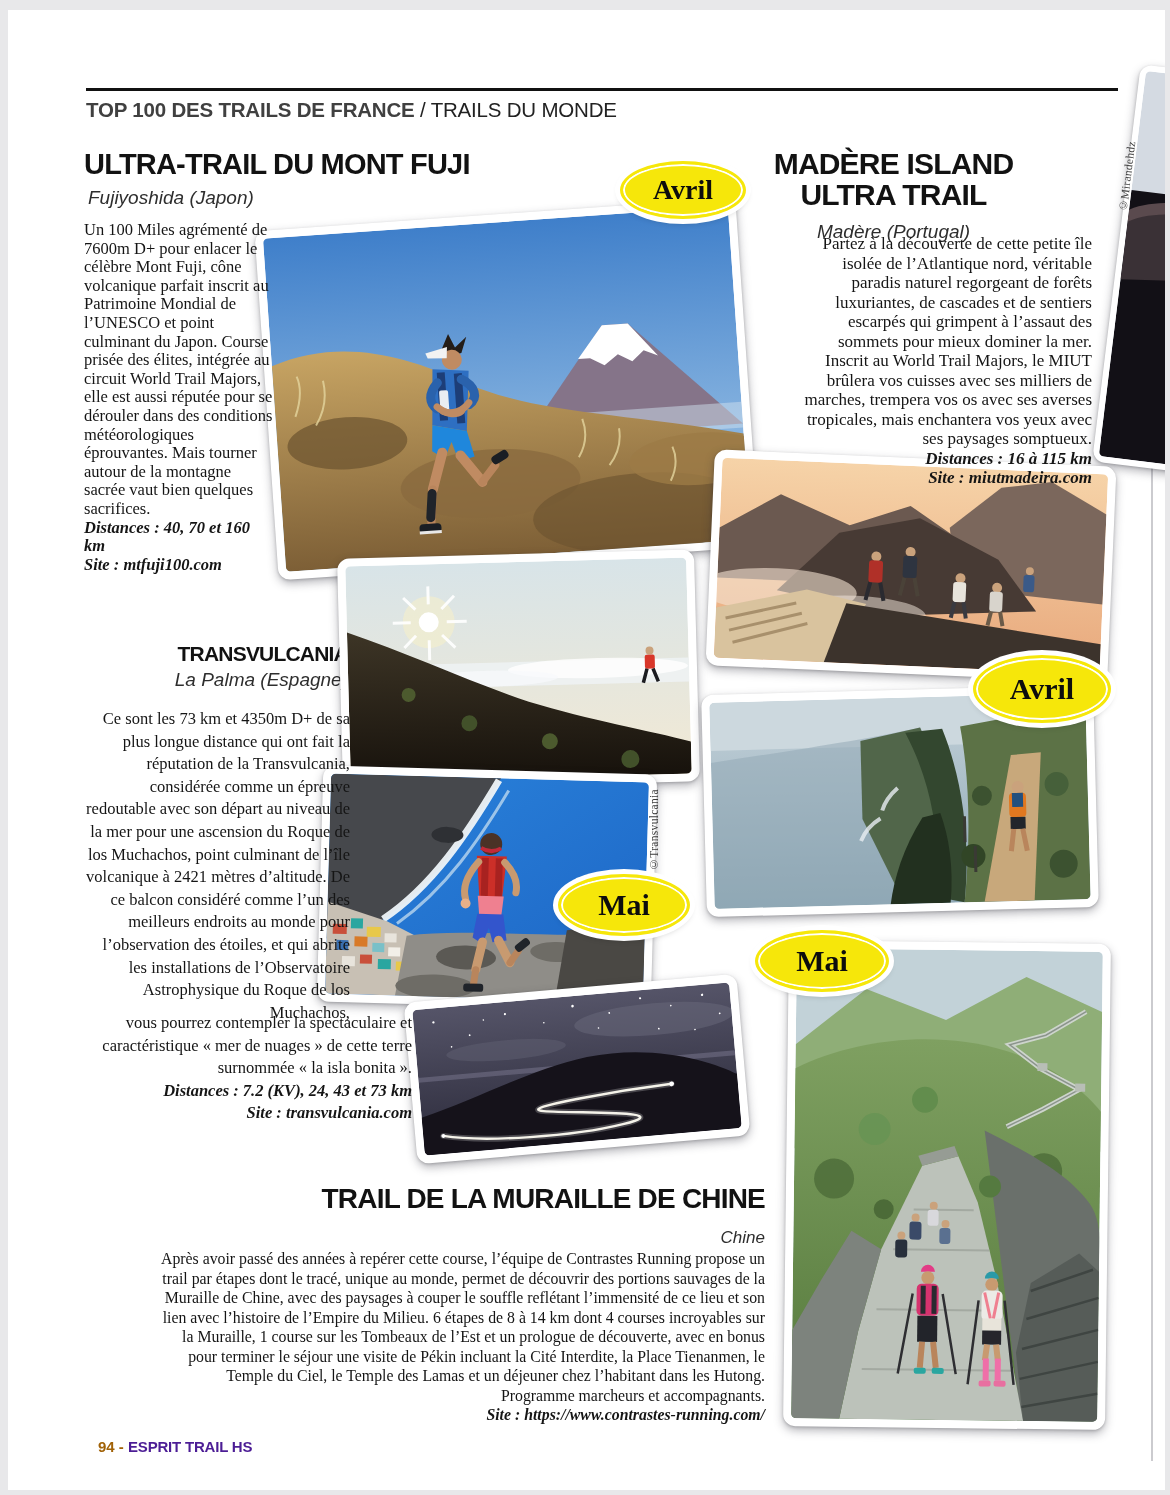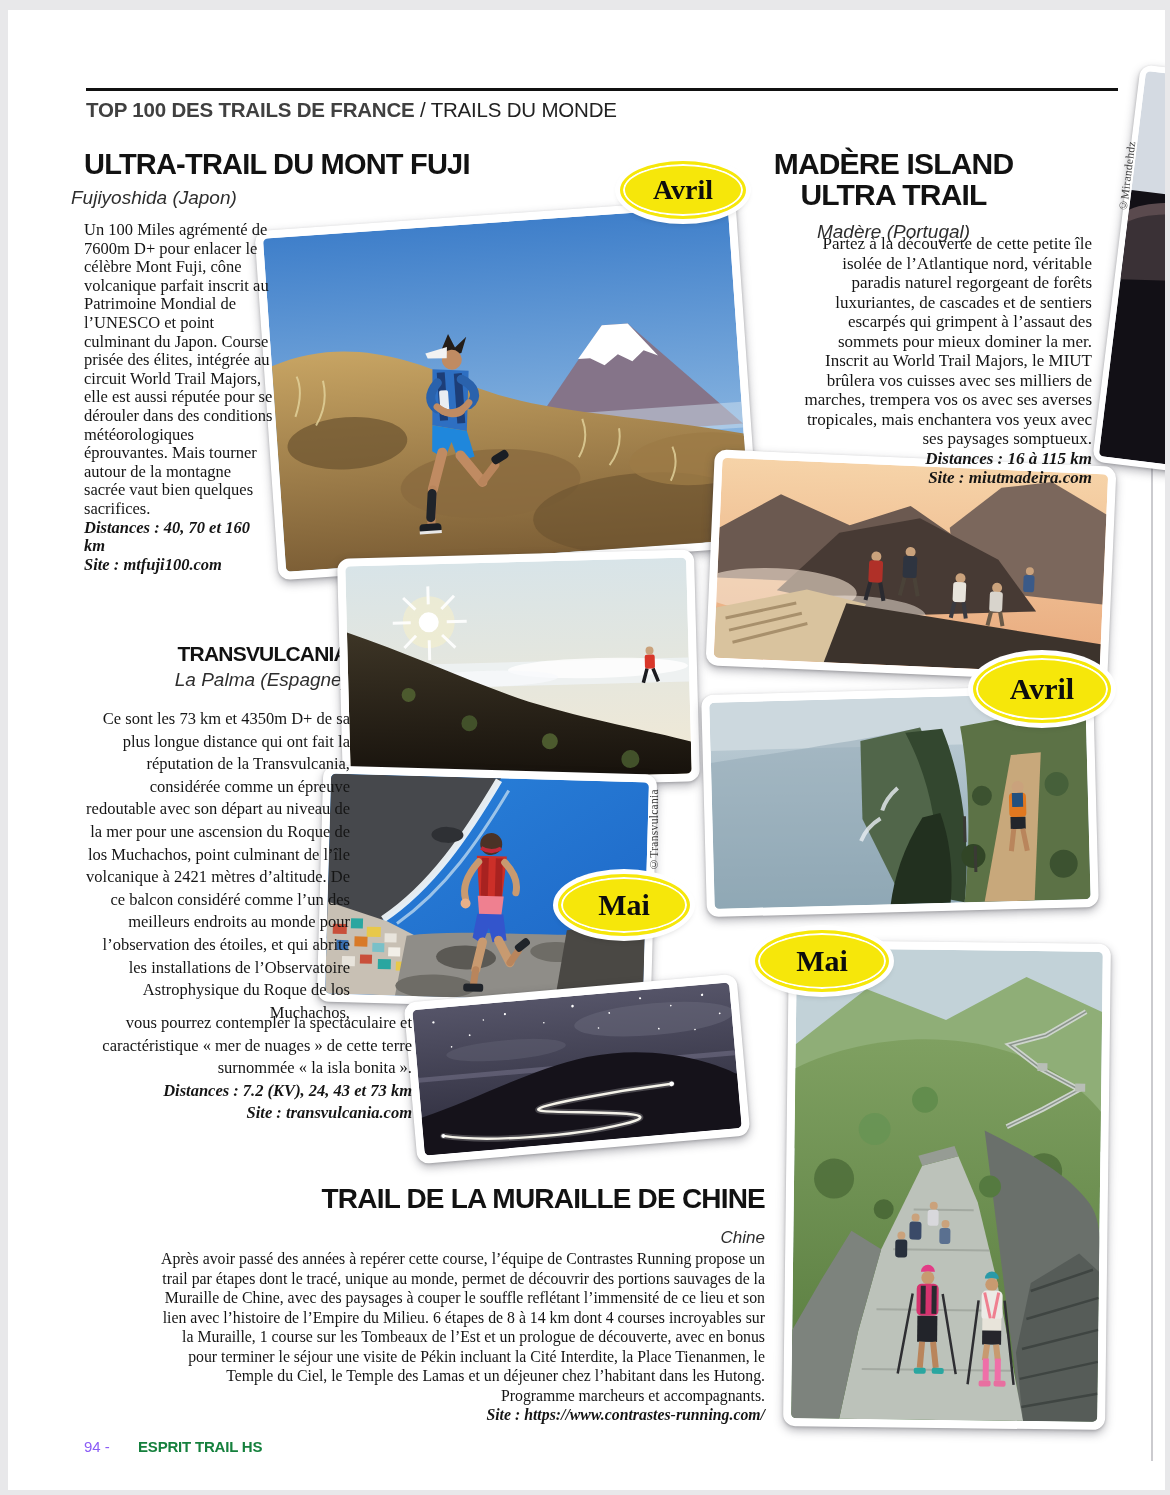--- a/index.html
+++ b/index.html
@@ -18,39 +18,39 @@
   .kicker b{font-weight:bold;color:#404040;}
   .kicker span.lite{font-weight:normal;color:#222;}
 
   .h-title{font-family:"Liberation Sans",sans-serif;font-weight:bold;color:#121212;letter-spacing:-0.8px;line-height:1.02;}
   .h-loc{font-family:"Liberation Sans",sans-serif;font-style:italic;color:#2e2e2e;}
   .serif{font-family:"Liberation Serif",serif;color:#151515;}
   .meta{font-weight:bold;font-style:italic;}
 
   
   .fuji-title{position:absolute;left:84px;top:150px;font-size:29px;}
-  .fuji-loc{position:absolute;left:71px;top:187px;font-size:19px;}
+  .fuji-loc{position:absolute;left:88px;top:187px;font-size:19px;}
   .fuji-body{position:absolute;left:84px;top:221px;width:190px;font-size:16.5px;line-height:18.6px;text-align:left;z-index:5;}
   .madere-head{position:absolute;left:695px;top:149px;width:397px;text-align:center;}
   .madere-title{font-size:30px;}
   .madere-loc{font-size:19px;margin-top:11px;}
   .madere-body{position:absolute;left:792px;top:234px;width:300px;font-size:17px;line-height:19.5px;text-align:right;z-index:5;}
   .tv-head{position:absolute;left:60px;top:643px;width:288px;text-align:right;}
   .tv-title{font-size:21px;}
   .tv-loc{font-size:19px;margin-top:5px;}
   .tv-body1{position:absolute;left:82px;top:708px;width:268px;font-size:16.5px;line-height:22.6px;text-align:right;z-index:5;}
   .tv-body2{position:absolute;left:82px;top:1012px;width:330px;font-size:16.5px;line-height:22.6px;text-align:right;z-index:5;}
   .wall-head{position:absolute;left:200px;top:1185px;width:565px;text-align:right;}
   .wall-title{font-size:28px;}
   .wall-loc{font-size:17px;margin-top:14px;}
   .wall-body{position:absolute;left:153px;top:1249px;width:612px;font-size:15.8px;line-height:19.5px;text-align:right;z-index:5;}
 
   .footer{position:absolute;left:84px;top:1438px;font-size:15px;white-space:nowrap;}
-  .footer .num{font-weight:normal;color:#8b5cf6;}
-  .footer .mag{font-weight:bold;letter-spacing:-0.2px;color:#15803d;margin-left:24px;}
+  .footer .num{font-weight:bold;color:#a16207;margin-left:14px;}
+  .footer .mag{font-weight:bold;letter-spacing:-0.2px;color:#4c1d95;}
 
   
   .card{position:absolute;background:#fff;padding:8px;border-radius:12px;
         box-shadow:0 4px 10px rgba(40,40,55,.35),0 1px 3px rgba(0,0,0,.2);}
   .card svg{display:block;border-radius:5px;}
   .card-fuji{left:266px;top:214px;transform:rotate(-4deg);z-index:2;}
   .card-madere1{left:710px;top:458px;transform:rotate(2.5deg);z-index:2;}
   .card-madere2{left:704px;top:690px;transform:rotate(-1.5deg);z-index:3;}
   .card-tv1{left:340px;top:554px;transform:rotate(-1.5deg);z-index:2;}
   .card-tv2{left:320px;top:770px;transform:rotate(1.6deg);z-index:3;}

